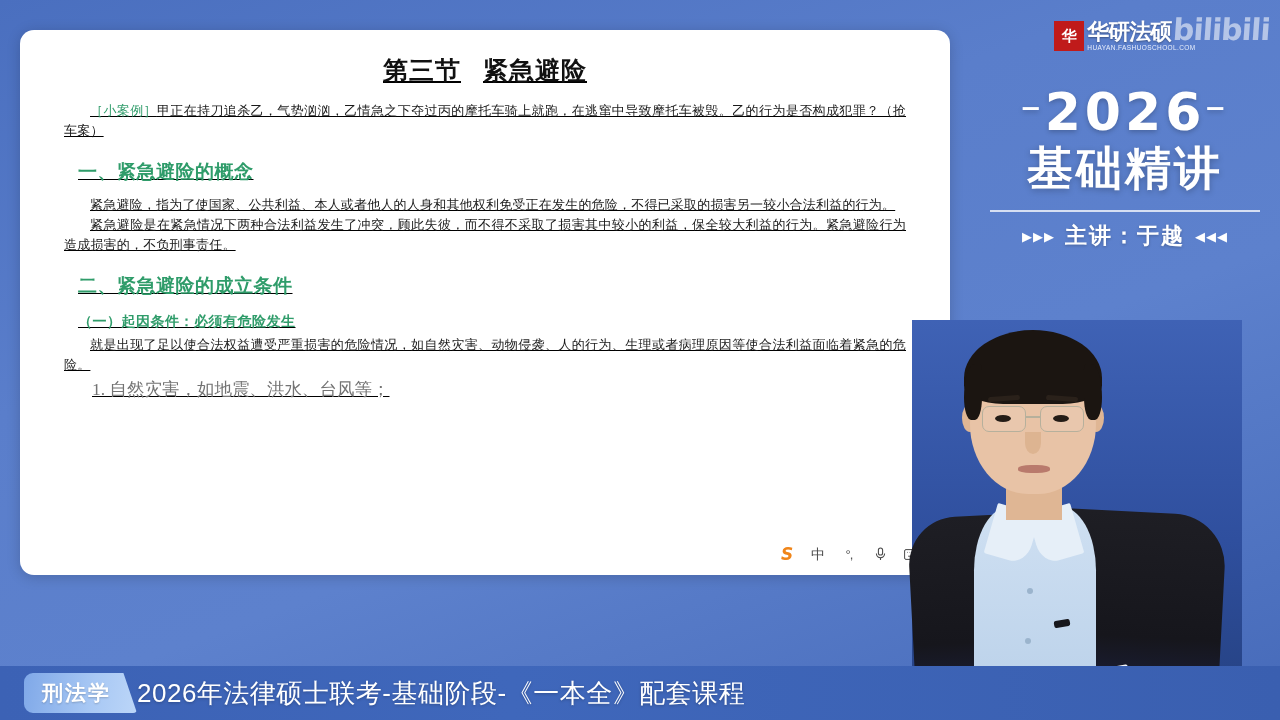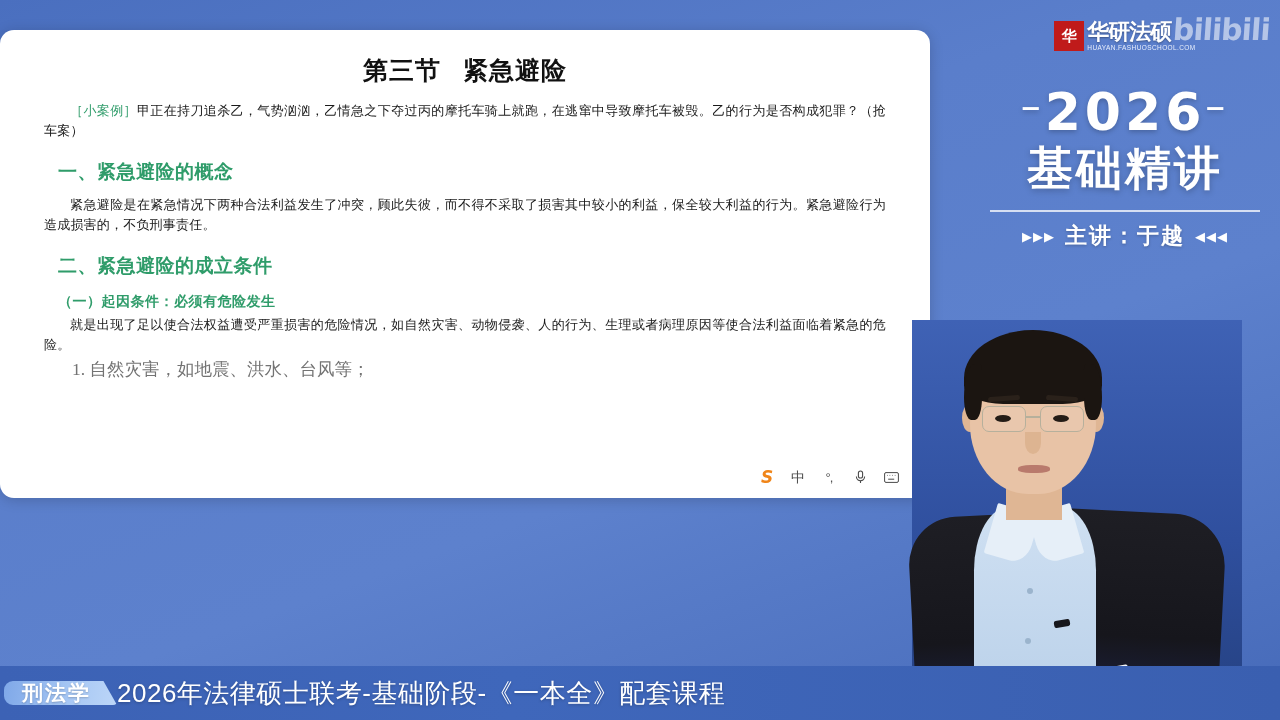--- a/index.html
+++ b/index.html
@@ -12,27 +12,28 @@
   #stage {
     position: relative;
     width: 1280px; height: 720px;
     background: linear-gradient(160deg, #4a6fbf 0%, #5a7ecb 35%, #5d81cd 60%, #466ab9 100%);
     overflow: hidden;
   }
 
   
   #doc-panel {
     position: absolute;
-    left: 0; top: 30px;
-    width: 930px; height: 468px;
+    left: 20px; top: 30px;
+    width: 930px; height: 545px;
     background: #ffffff;
     border-radius: 14px;
     box-shadow: 0 2px 14px rgba(0,0,0,0.18);
     overflow: hidden;
     padding: 18px 44px 10px 44px;
+    text-decoration: underline;
   }
   .doc-title {
     text-align: center;
     font-family: "Liberation Serif", "DejaVu Serif", serif;
     font-weight: 700;
     font-size: 25px;
     color: #111;
     letter-spacing: 1px;
     margin-top: 6px;
     margin-bottom: 14px;
@@ -251,22 +252,22 @@
   
   #bottom-bar {
     position: absolute;
     left: 0; bottom: 0;
     width: 1280px; height: 54px;
     background: linear-gradient(90deg, #3c62b5 0%, #3f67bb 40%, #3a5fb0 100%);
     display: flex; align-items: center;
   }
   #subject-tag {
     position: relative;
-    margin-left: 4px;
-    height: 24px;
+    margin-left: 24px;
+    height: 40px;
     padding: 0 26px 0 18px;
     display: flex; align-items: center;
     background: linear-gradient(100deg, #7fa8e8 0%, #a8c8f4 60%, #bcd6f8 100%);
     border-radius: 9px 4px 4px 9px;
     color: #ffffff;
     font-size: 21px; font-weight: 700;
     letter-spacing: 2px;
     text-shadow: 0 1px 2px rgba(0,0,0,0.2);
     clip-path: polygon(0 0, 88% 0, 100% 100%, 0 100%);
   }
@@ -287,20 +288,21 @@
   <div id="doc-panel">
 
     <div class="doc-title">
       <span>第三节</span><span class="gap"></span><span>紧急避险</span>
     </div>
 
     <p class="para"><span class="case-tag">［小案例］</span><span>甲正在持刀追杀乙，气势汹汹，乙情急之下夺过丙的摩托车骑上就跑，在逃窜中导致摩托车被毁。乙的行为是否构成犯罪？（抢车案）</span></p>
 
     <div class="h-green">一、紧急避险的概念</div>
 
+    <p class="para">紧急避险，指为了使国家、公共利益、本人或者他人的人身和其他权利免受正在发生的危险，不得已采取的损害另一较小合法利益的行为。</p>
     <p class="para">紧急避险是在紧急情况下两种合法利益发生了冲突，顾此失彼，而不得不采取了损害其中较小的利益，保全较大利益的行为。紧急避险行为造成损害的，不负刑事责任。</p>
 
     <div class="h-green">二、紧急避险的成立条件</div>
 
     <div class="h-green sub">（一）起因条件：必须有危险发生</div>
 
     <p class="para">就是出现了足以使合法权益遭受严重损害的危险情况，如自然灾害、动物侵袭、人的行为、生理或者病理原因等使合法利益面临着紧急的危险。</p>
 
     <div class="list-line">1. 自然灾害，如地震、洪水、台风等；</div>
 

